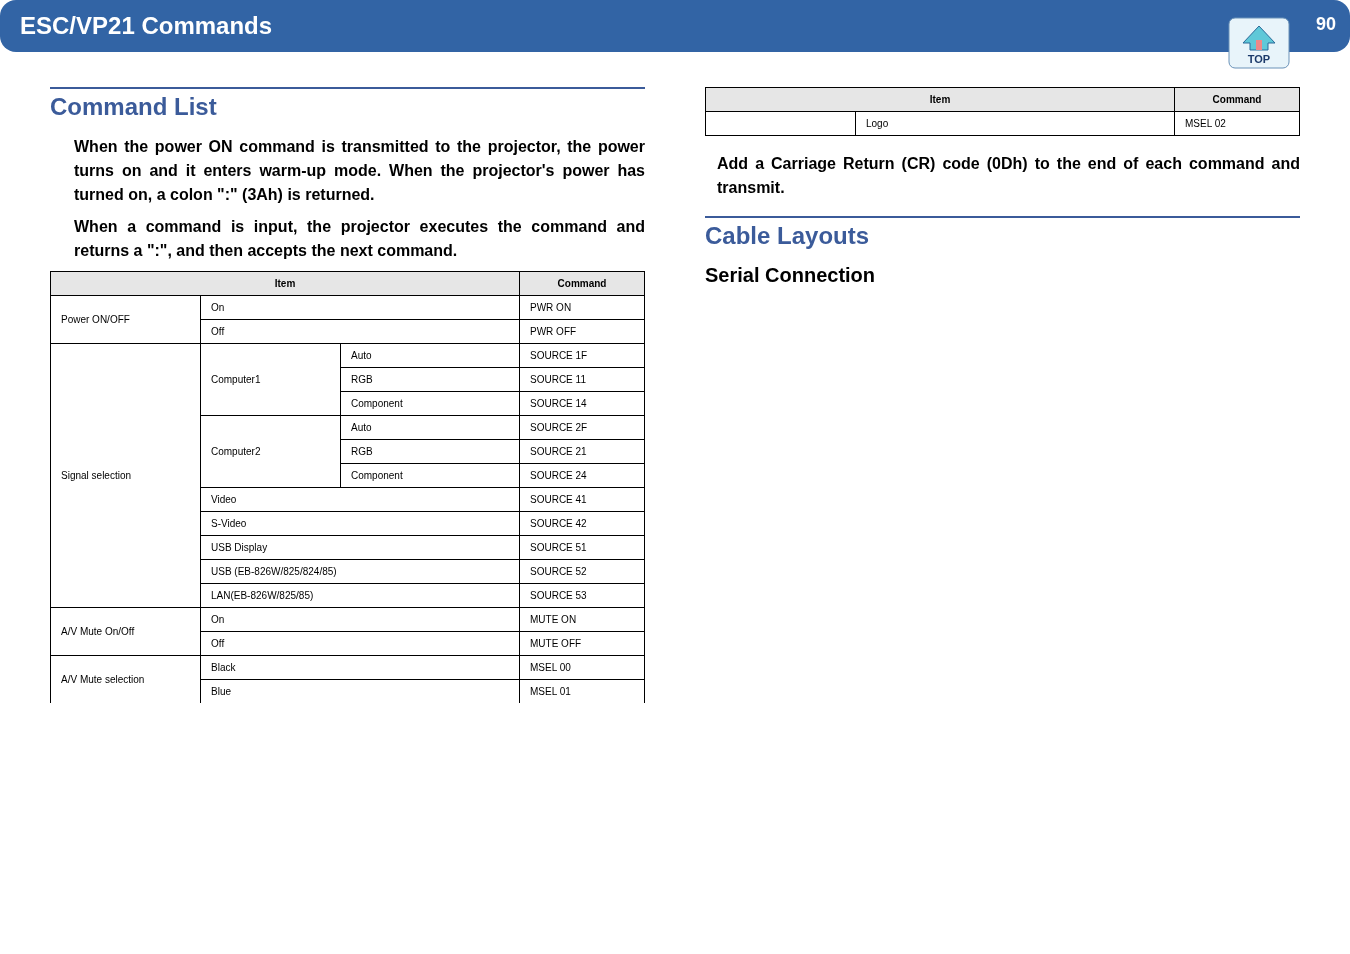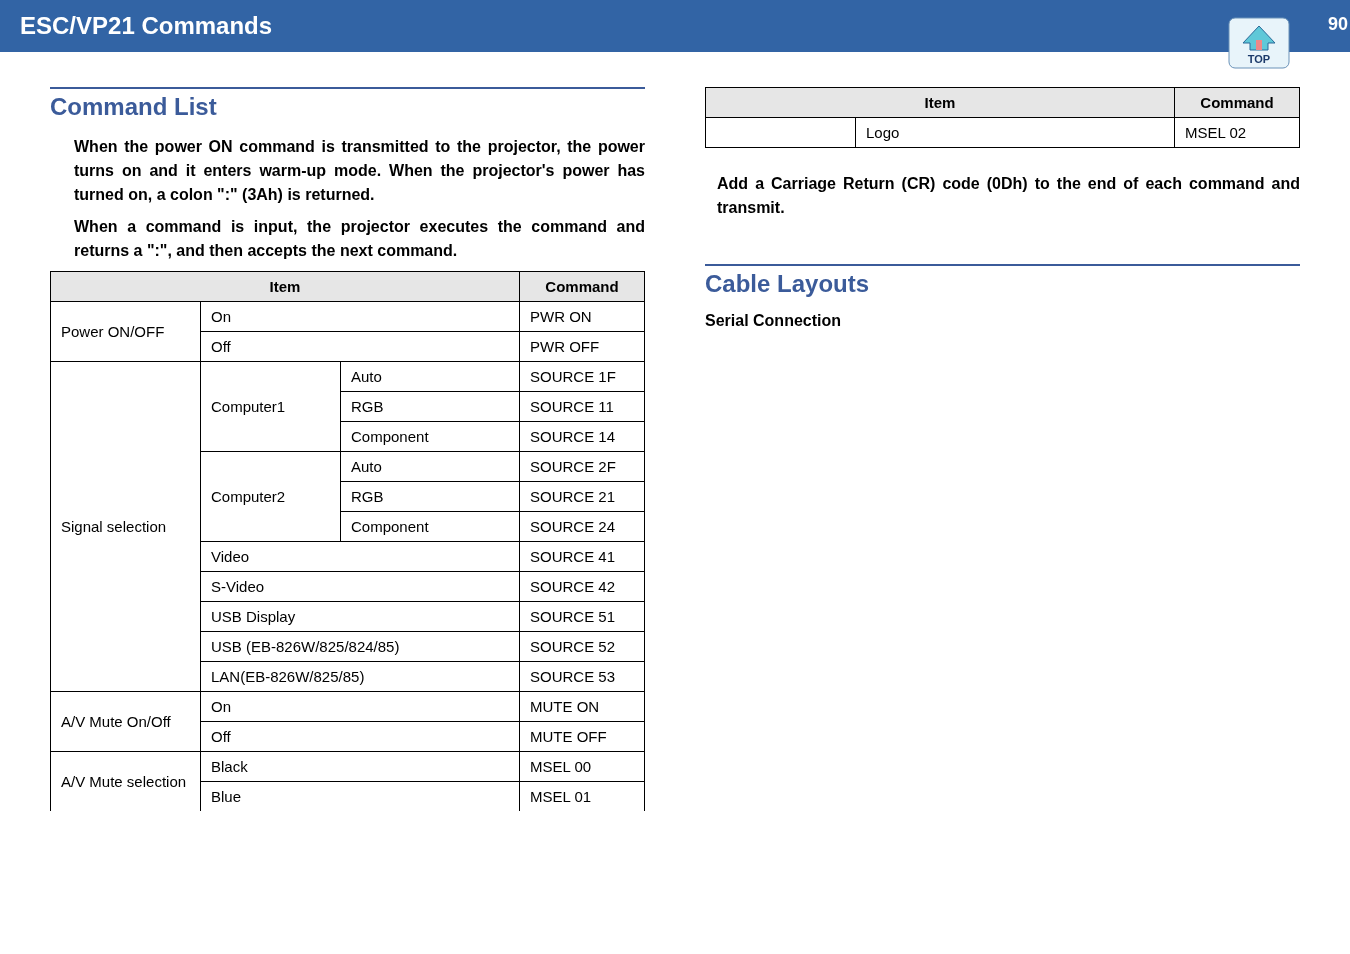--- a/index.html
+++ b/index.html
@@ -1,28 +1,28 @@
 <!DOCTYPE html>
 <html><head>
 <meta charset="utf-8">
 <style>
 * { margin: 0; padding: 0; box-sizing: border-box; }
 body { width: 1350px; height: 954px; font-family: Arial, sans-serif; background: #fff; position: relative; color: #000; }
-.header-bar { background: #3264a5; color: #fff; height: 52px; display: flex; align-items: center; padding: 12px 20px; position: relative; }
+.header-bar { background: #3264a5; color: #fff; height: 52px; display: flex; align-items: center; padding: 12px 20px; position: relative; border-radius: 16px; }
 .header-title { font-size: 24px; font-weight: bold; }
 .top-icon { position: absolute; right: 60px; top: 8px; width: 62px; height: 62px; }
-.page-no { position: absolute; right: 2px; top: 14px; color: #fff; font-size: 18px; font-weight: bold; }
+.page-no { position: absolute; right: 14px; top: 14px; color: #fff; font-size: 18px; font-weight: bold; }
 .content { display: flex; padding: 35px 50px 0 50px; gap: 60px; }
 .col { flex: 1; }
 .sect-hd { font-size: 24px; font-weight: bold; color: #3b5b9a; border-top: 2px solid #3b5b9a; padding-top: 4px; margin-bottom: 14px; }
 .body-txt { font-size: 16px; line-height: 1.5; margin-bottom: 8px; padding-left: 24px; text-align: justify; font-weight: bold; }
-table { border-collapse: collapse; width: 100%; font-size: 15px; border-radius: 26px; }
+table { border-collapse: collapse; width: 100%; font-size: 10px; border-radius: 26px; }
 td, th { border: 1px solid #000; padding: 6px 10px; text-align: left; }
 th { background: #e6e6e6; font-weight: bold; text-align: center; }
-.sub-hd { font-size: 16px; font-weight: bold; margin-bottom: 12px; }
+.sub-hd { font-size: 20px; font-weight: bold; margin-bottom: 12px; }
 .bullet { padding-left: 40px; font-size: 16px; }
 .bullet::before { content: "• "; }
 </style>
 </head>
 <body>
 
 <div class="header-bar">
   <span class="header-title">ESC/VP21 Commands</span>
   <svg class="top-icon" viewBox="0 0 62 62">
     <rect x="1" y="10" width="60" height="50" rx="6" fill="#e8f4fa" stroke="#6a92b8" stroke-width="1"></rect>
@@ -130,18 +130,18 @@
         <th colspan="2">Item</th>
         <th style="width:125px">Command</th>
       </tr>
       <tr>
         <td style="width:150px;border-top:none"></td>
         <td>Logo</td>
         <td>MSEL 02</td>
       </tr>
     </tbody>
       </table>
-    <p class="body-txt" style="margin-top:24px;padding-left:12px;text-indent:-0px">Add a Carriage Return (CR) code (0Dh) to the end of each command and transmit.</p>
+    <p class="body-txt" style="margin-top:16px;padding-left:12px;text-indent:-0px">Add a Carriage Return (CR) code (0Dh) to the end of each command and transmit.</p>
 
-    <div class="sect-hd" style="margin-top:44px">Cable Layouts</div>
+    <div class="sect-hd" style="margin-top:16px">Cable Layouts</div>
     <div class="sub-hd">Serial Connection</div>
   </div>
 </div>
 
 </body></html>

